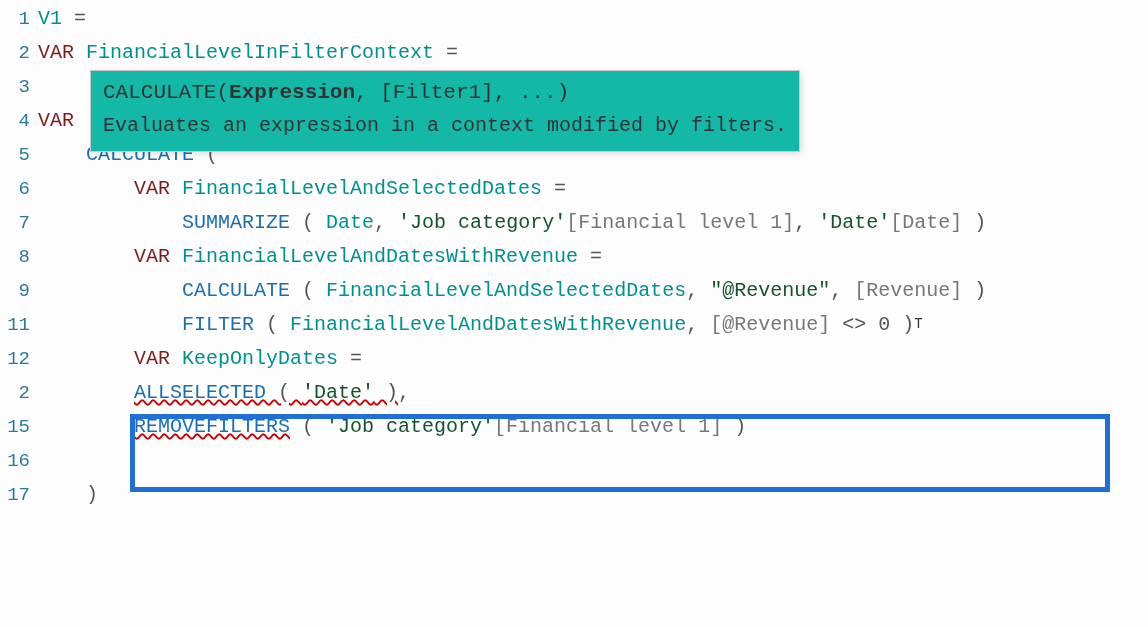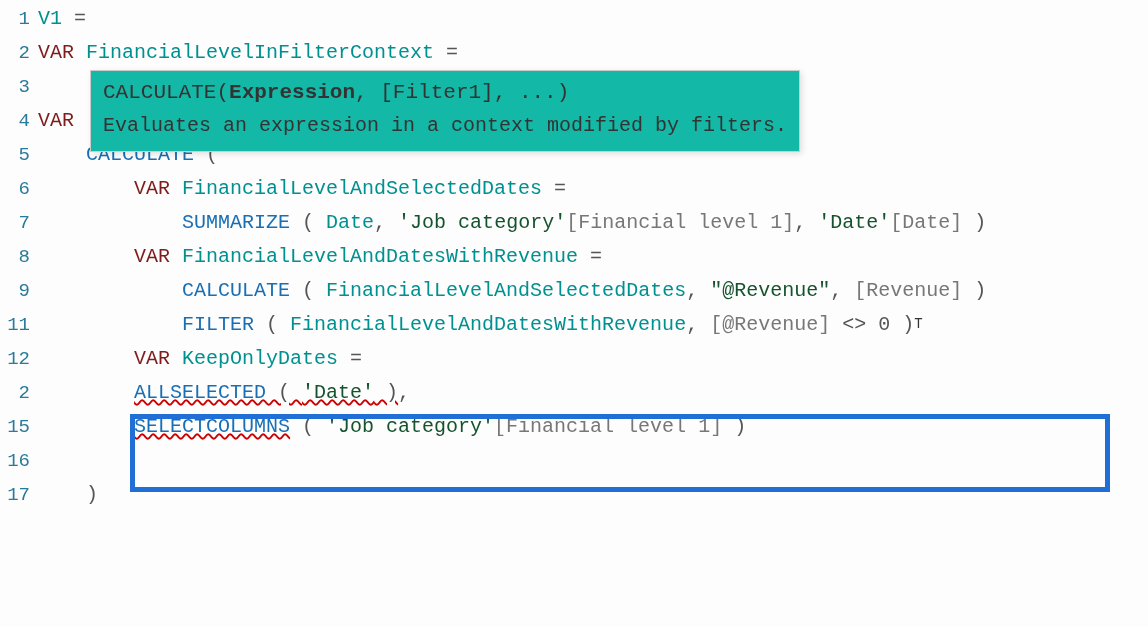--- a/index.html
+++ b/index.html
@@ -142,21 +142,21 @@
   </div>
 
 
   <div class="line">
     <div class="gutter">2</div>
     <div class="code">        <span class="func wavyred">ALLSELECTED</span><span class="paren wavyred"> ( </span><span class="str wavyred">'Date'</span><span class="paren wavyred"> )</span><span class="op">,</span></div>
   </div>
 
   <div class="line">
     <div class="gutter">15</div>
-    <div class="code">        <span class="func wavyred">SELECTCOLUMNS</span><span class="paren"> ( </span><span class="str">'Job category'</span><span class="col">[Financial level 1]</span><span class="paren"> )</span></div>
+    <div class="code">        <span class="func wavyred">REMOVEFILTERS</span><span class="paren"> ( </span><span class="str">'Job category'</span><span class="col">[Financial level 1]</span><span class="paren"> )</span></div>
   </div>
 
   <div class="line">
     <div class="gutter">16</div>
     <div class="code"> </div>
   </div>
 
   <div class="line">
     <div class="gutter">17</div>
     <div class="code">    <span class="paren">)</span></div>

